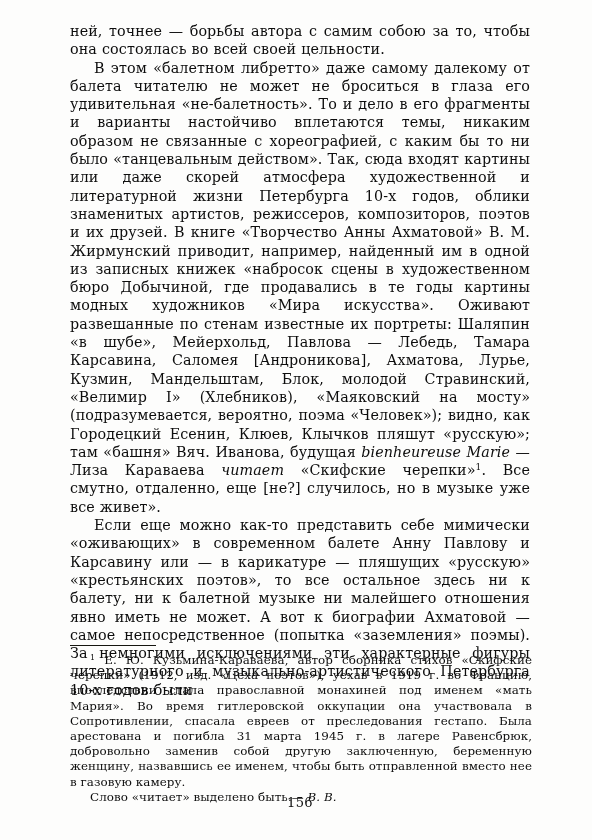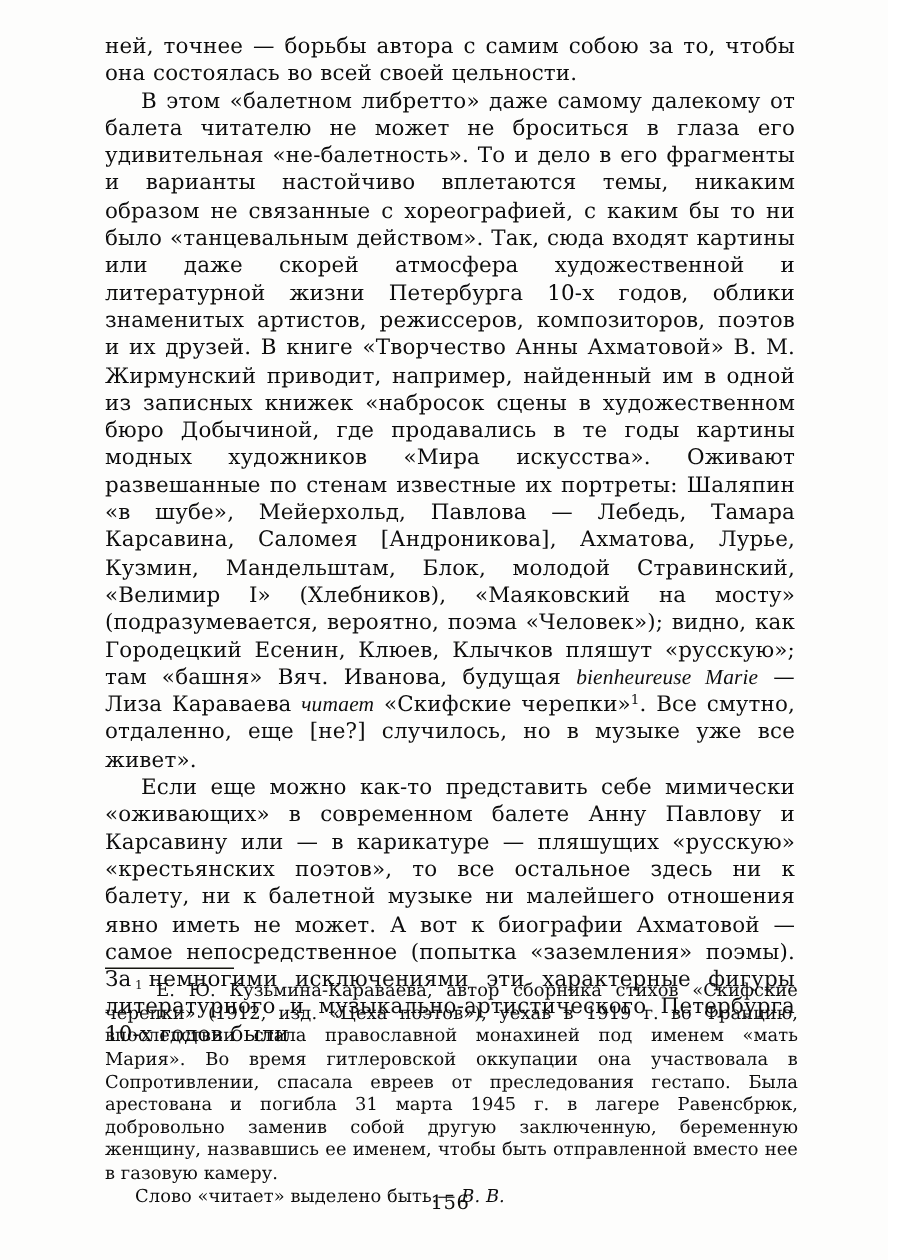--- a/index.html
+++ b/index.html
@@ -35,21 +35,20 @@
     letter-spacing: 0.1px;
     word-spacing: 0.4px;
     text-indent: 24px;
     hyphens: manual;
   }
   p.body-par.noindent {
     text-indent: 0;
   }
   p.body-par .ital {
     font-style: italic;
-    font-family: Liberation Serif, serif;
   }
   sup.fnref {
     font-size: 9px;
     line-height: 0;
     vertical-align: 0.52em;
   }
   .footnote-rule {
     position: absolute;
     left: 70px;
     top: 645px;

